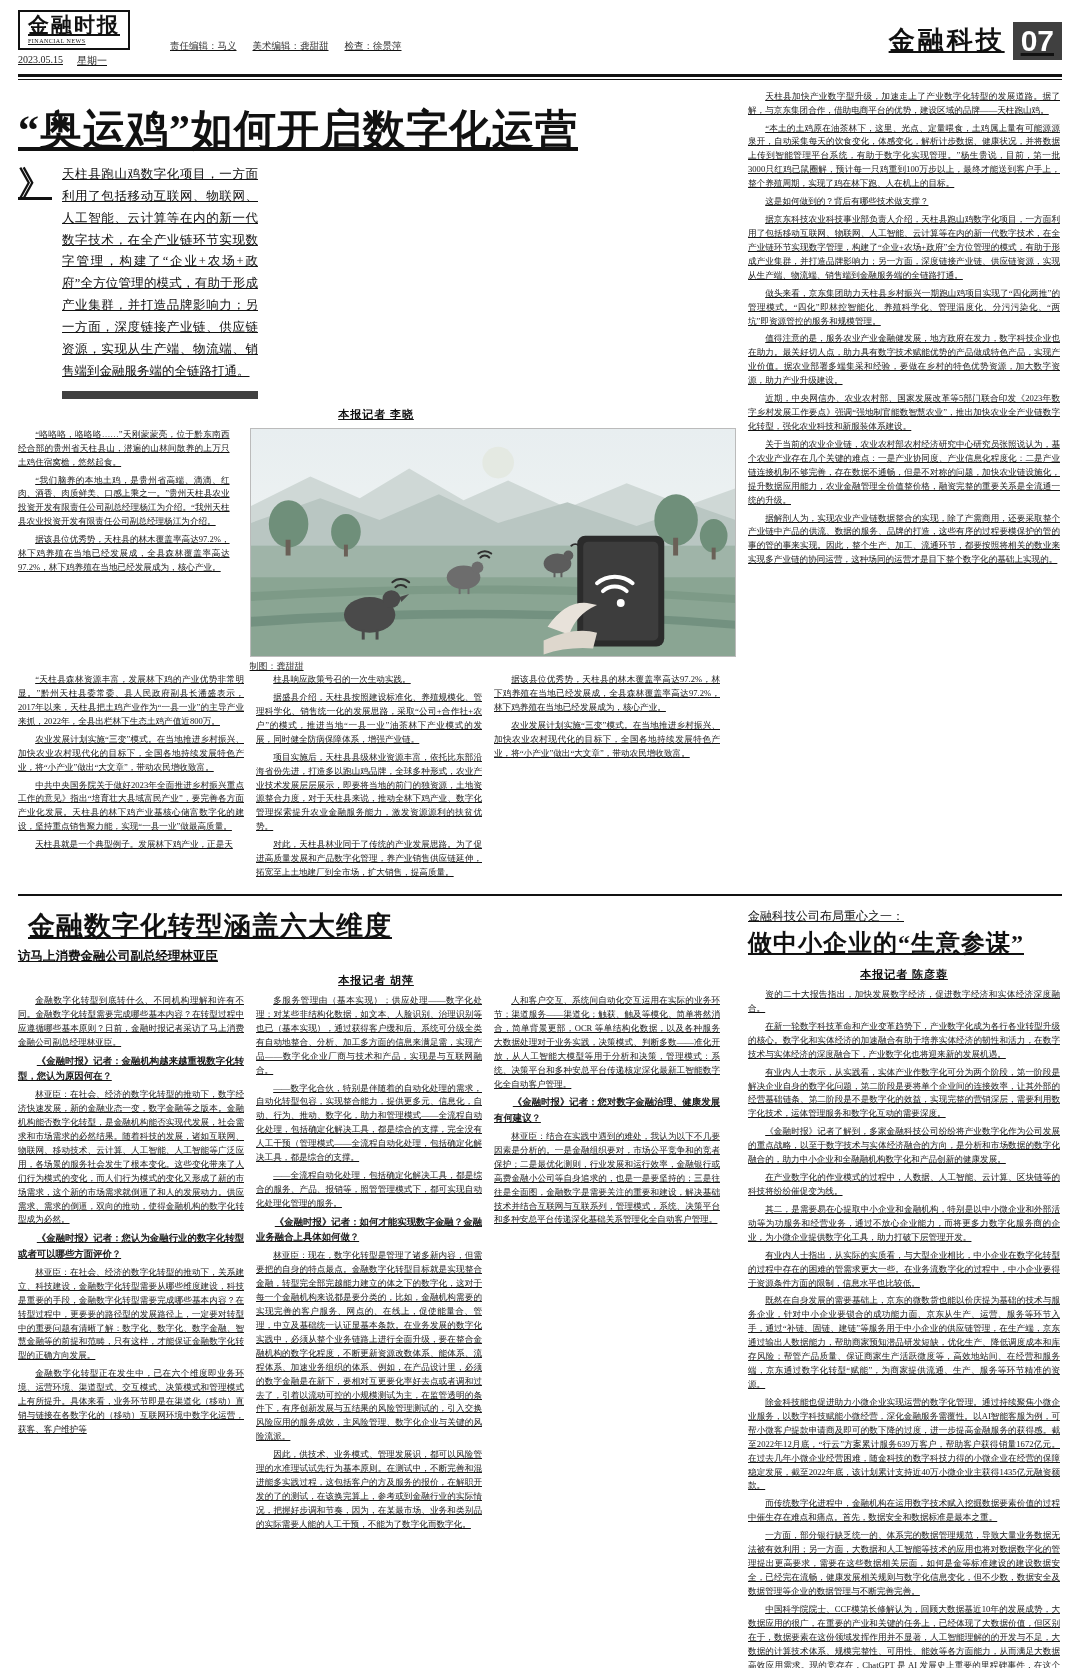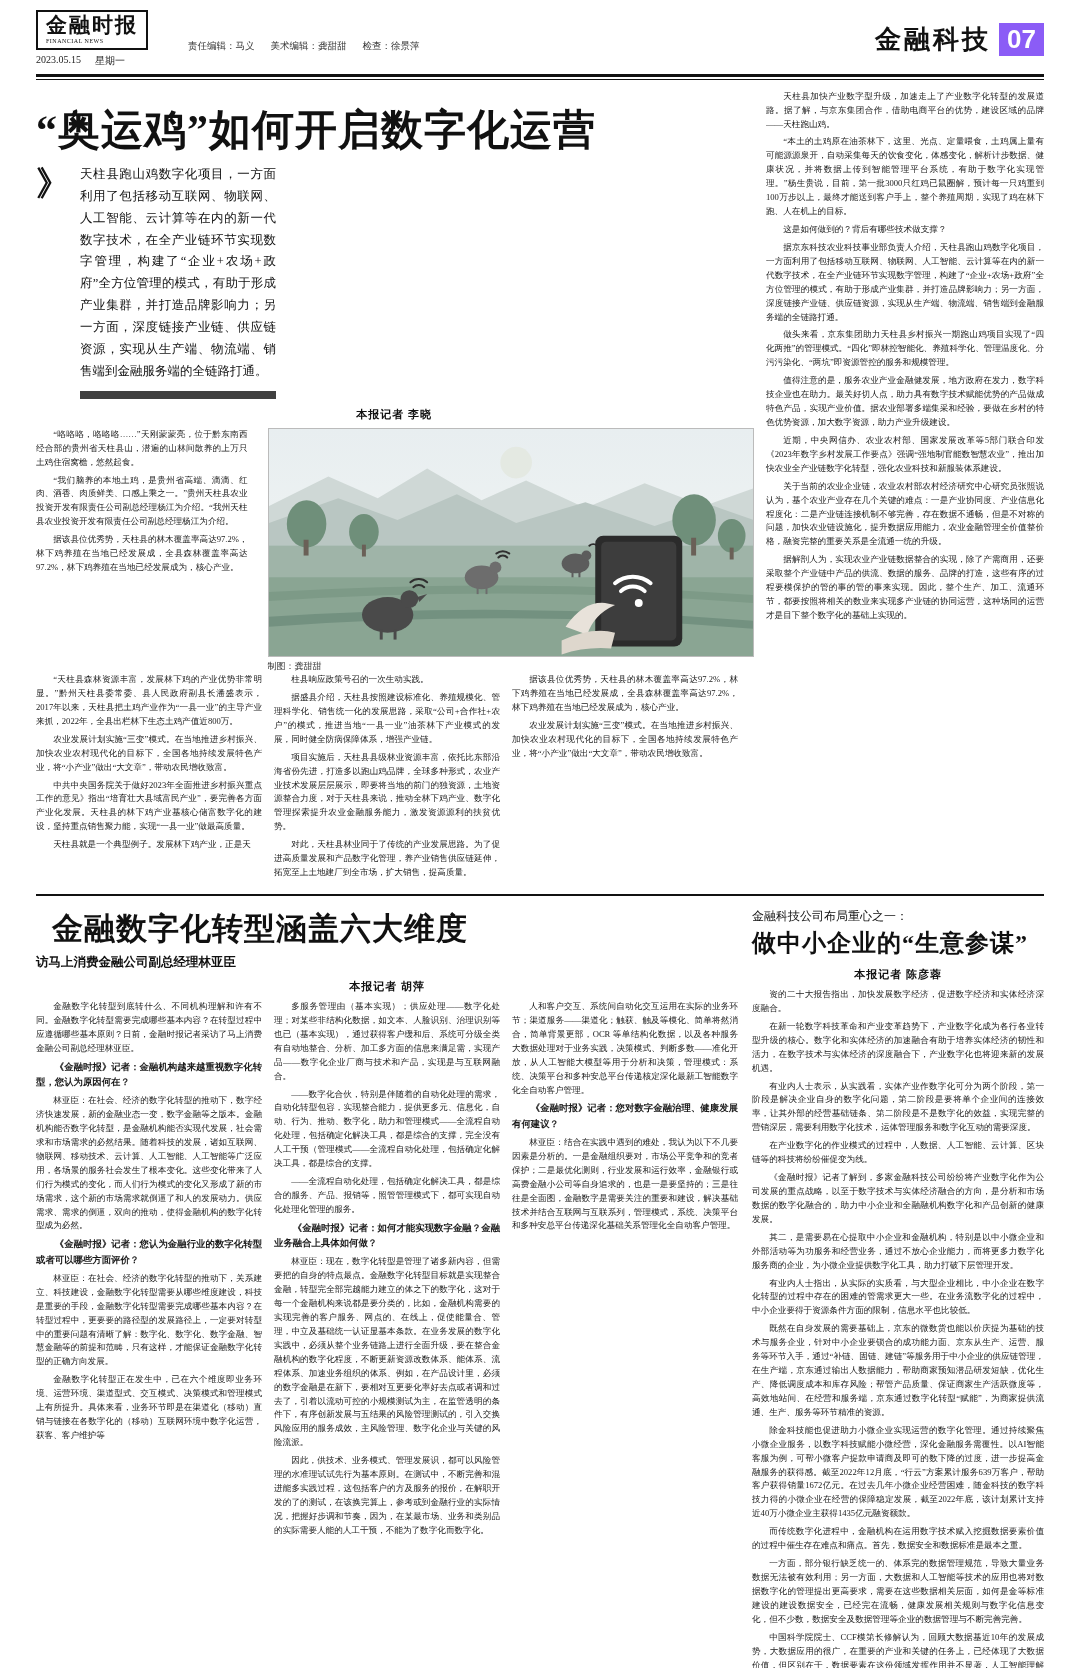--- a/index.html
+++ b/index.html
@@ -13,21 +13,22 @@
     font-family: "Liberation Serif", serif;
     color: #111;
     position: relative;
     overflow: hidden;
   }
   .page {
     width: 1080px;
     height: 1668px;
     position: relative;
     box-sizing: border-box;
-    padding: 0 36px;
+    padding: 0 18px;
+    text-decoration: underline;
   }
 
   
   .masthead {
     display: flex;
     align-items: flex-start;
     justify-content: space-between;
     padding-top: 10px;
   }
   .masthead-left { display: flex; flex-direction: column; }
@@ -71,23 +72,23 @@
     align-items: center;
     gap: 8px;
     padding-top: 12px;
   }
   .section-name {
     font-size: 26px;
     font-weight: bold;
     letter-spacing: 3px;
   }
   .page-num {
-    background: #8b5cf6;
+    background: #404040;
     color: #fff;
-    font-size: 26px;
+    font-size: 30px;
     font-weight: bold;
     padding: 0 8px;
     line-height: 1.25;
     font-family: "Liberation Sans", sans-serif;
   }
   .rule-thick { height: 3px; background: #111; margin-top: 6px; }
   .rule-thin { height: 1px; background: #111; margin-top: 2px; }
 
   
   .content {
@@ -166,24 +167,24 @@
   
   .mid-divider { height: 2px; background: #111; margin: 10px 0 0 0; }
   .mid {
     display: flex;
     gap: 14px;
     margin-top: 12px;
   }
   .mid-left { width: 716px; }
   .mid-right { width: 312px; }
   h2.sub-headline {
-    font-size: 31px;
+    font-size: 27px;
     font-weight: bold;
     letter-spacing: 1px;
-    margin: 0 0 4px 16px;
+    margin: 0 0 4px 10px;
   }
   .sub-kicker {
     font-size: 12.5px;
     font-weight: bold;
     margin-bottom: 8px;
   }
   .kicker-small {
     font-size: 12px;
     margin-bottom: 2px;
   }
@@ -395,22 +396,22 @@
     </div>
 
     <div class="mid-right">
       <div class="kicker-small">金融科技公司布局重心之一：</div>
       <h3 class="right-headline">做中小企业的“生意参谋”</h3>
       <div class="byline">本报记者 陈彦蓉</div>
       <div class="bodytext">
         <p>资的二十大报告指出，加快发展数字经济，促进数字经济和实体经济深度融合。</p>
         <p>在新一轮数字科技革命和产业变革趋势下，产业数字化成为各行各业转型升级的核心。数字化和实体经济的加速融合有助于培养实体经济的韧性和活力，在数字技术与实体经济的深度融合下，产业数字化也将迎来新的发展机遇。</p>
         <p>有业内人士表示，从实践看，实体产业作数字化可分为两个阶段，第一阶段是解决企业自身的数字化问题，第二阶段是要将单个企业间的连接效率，让其外部的经营基础链条、第二阶段是不是数字化的效益，实现完整的营销深层，需要利用数字化技术，运体管理服务和数字化互动的需要深度。</p>
+        <p>《金融时报》记者了解到，多家金融科技公司纷纷将产业数字化作为公司发展的重点战略，以至于数字技术与实体经济融合的方向，是分析和市场数据的数字化融合的，助力中小企业和全融融机构数字化和产品创新的健康发展。</p>
         <p>在产业数字化的作业模式的过程中，人数据、人工智能、云计算、区块链等的科技将纷纷催促变为线。</p>
-        <p>《金融时报》记者了解到，多家金融科技公司纷纷将产业数字化作为公司发展的重点战略，以至于数字技术与实体经济融合的方向，是分析和市场数据的数字化融合的，助力中小企业和全融融机构数字化和产品创新的健康发展。</p>
         <p>其二，是需要易在心提取中小企业和金融机构，特别是以中小微企业和外部活动等为功服务和经营业务，通过不放心企业能力，而将更多力数字化服务商的企业，为小微企业提供数字化工具，助力打破下层管理开发。</p>
         <p>有业内人士指出，从实际的实质看，与大型企业相比，中小企业在数字化转型的过程中存在的困难的管需求更大一些。在业务流数字化的过程中，中小企业要得于资源条件方面的限制，信息水平也比较低。</p>
         <p>既然在自身发展的需要基础上，京东的微数货也能以价庆提为基础的技术与服务企业，针对中小企业要锁合的成功能力面、京东从生产、运营、服务等环节入手，通过“补链、固链、建链”等服务用于中小企业的供应链管理，在生产端，京东通过输出人数据能力，帮助商家预知潜品研发短缺，优化生产、降低调度成本和库存风险；帮管产品质量、保证商家生产活跃微度等，高效地站间、在经营和服务端，京东通过数字化转型“赋能”，为商家提供流通、生产、服务等环节精准的资源。</p>
         <p>除金科技能也促进助力小微企业实现运营的数字化管理。通过持续聚焦小微企业服务，以数字科技赋能小微经营，深化金融服务需覆性。以AI智能客服为例，可帮小微客户提款申请商及即可的数下降的过度，进一步提高金融服务的获得感。截至2022年12月底，“行云”方案累计服务639万客户，帮助客户获得销量1672亿元。在过去几年小微企业经营困难，随金科技的数字科技力得的小微企业在经营的保障稳定发展，截至2022年底，该计划累计支持近40万小微企业主获得1435亿元融资额款。</p>
         <p>而传统数字化进程中，金融机构在运用数字技术赋入挖掘数据要素价值的过程中催生存在难点和痛点。首先，数据安全和数据标准是最本之重。</p>
         <p>一方面，部分银行缺乏统一的、体系完的数据管理规范，导致大量业务数据无法被有效利用；另一方面，大数据和人工智能等技术的应用也将对数据数字化的管理提出更高要求，需要在这些数据相关层面，如何是金等标准建设的建设数据安全，已经完在流畅，健康发展相关规则与数字化信息变化，但不少数，数据安全及数据管理等企业的数据管理与不断完善完善。</p>
         <p>中国科学院院士、CCF模第长修解认为，回顾大数据基近10年的发展成势，大数据应用的很广，在重要的产业和关键的任务上，已经体现了大数据价值，但区别在于，数据要素在这份领域发挥作用并不显著，人工智能理解的的开发与不足，大数据的计算技术体系、规模完整性、可用性、能效等各方面能力，从而满足大数据高效应用需求。现的竞存在，ChatGPT 是 AI 发展史上重要的里程碑事件，在这个背景下，AI一定离不开很好的数据的支撑。</p>
       </div>
     </div>
   </div>

